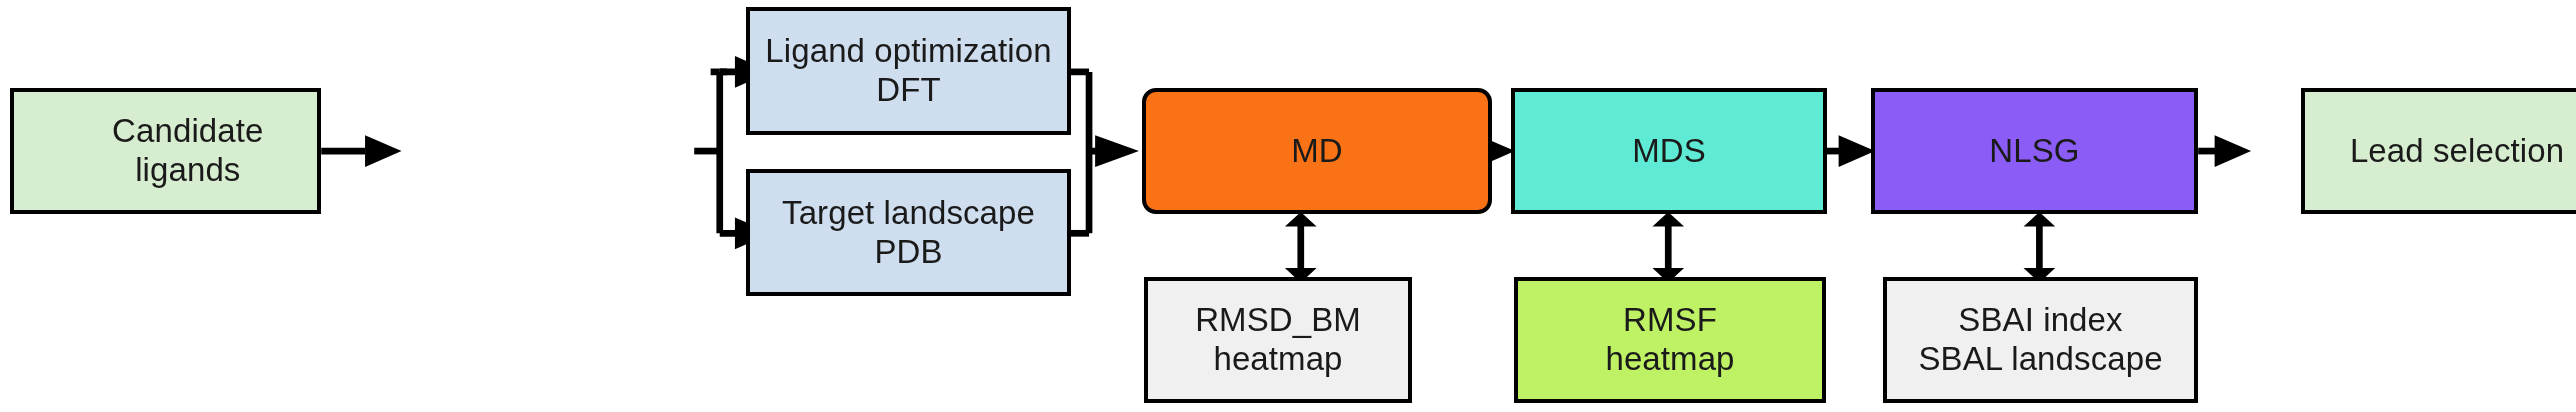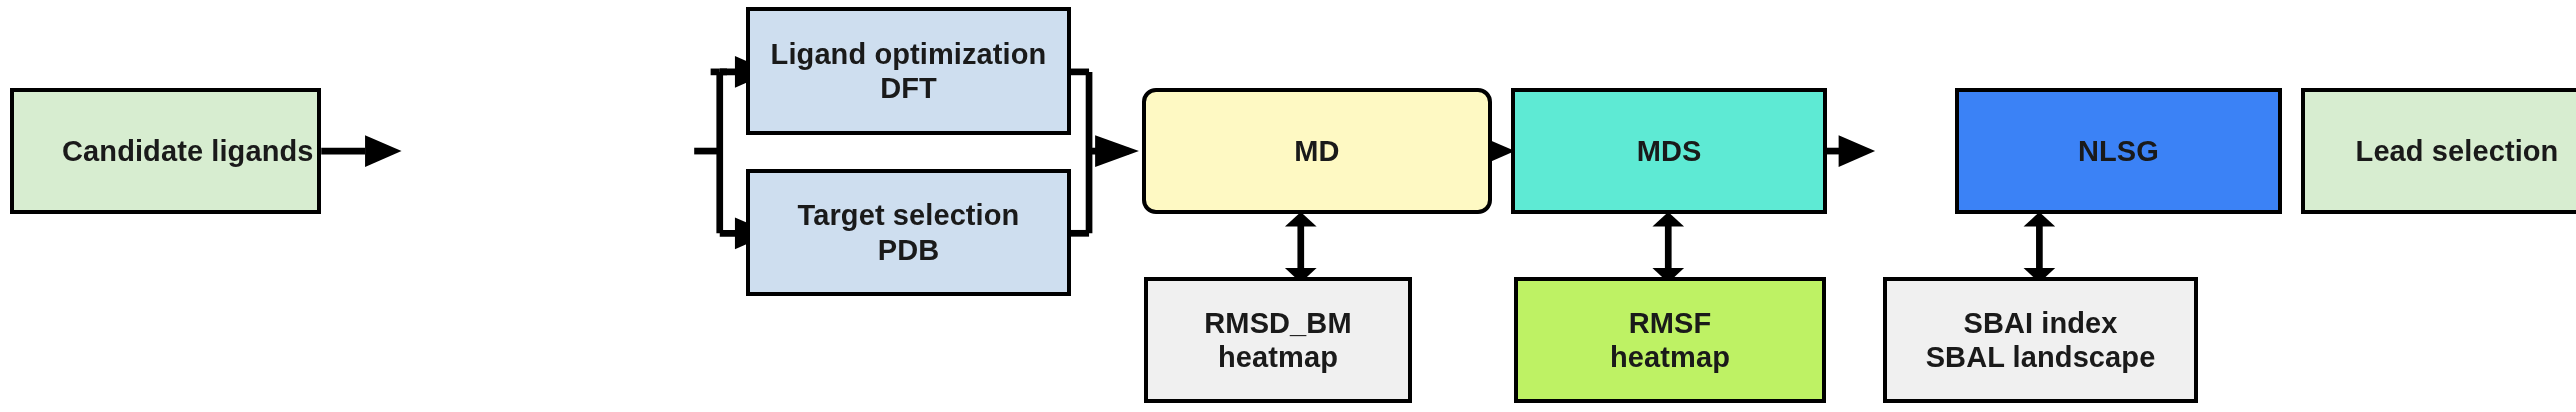--- a/index.html
+++ b/index.html
@@ -20,22 +20,22 @@
   .node {
     position: absolute;
     box-sizing: border-box;
     border: 4.3px solid #000000;
     display: flex;
     align-items: center;
     justify-content: center;
     text-align: center;
     line-height: 1.18;
     color: #1a1a1a;
-    font-size: 29px;
-    font-weight: 700;
+    font-size: 33px;
+    font-weight: 400;
     letter-spacing: 0.1px;
     white-space: pre-line;
     font-family: "Liberation Sans", sans-serif;
   }
   .node-label {
     display: block;
     white-space: pre-line;
     padding: 0 3.7px;
   }
   svg.edges {
@@ -142,33 +142,33 @@
     <span class="node-label">Candidate ligands</span>
   </div>
 
 
   <div class="node" style="left: 746px; top: 7.3px; width: 325px; height: 128px; background: rgb(206, 222, 239); border-color: rgb(0, 0, 0); color: rgb(26, 26, 26);">
     <span class="node-label">Ligand optimization
 DFT</span>
   </div>
 
   <div class="node" style="left: 746px; top: 169px; width: 325px; height: 127px; background: rgb(206, 222, 239); border-color: rgb(0, 0, 0); color: rgb(26, 26, 26);">
-    <span class="node-label">Target selection
+    <span class="node-label">Target landscape
 PDB</span>
   </div>
 
-  <div class="node" style="left: 1142px; top: 88px; width: 350px; height: 126px; background: #fef9c3; border-color: rgb(0, 0, 0); color: rgb(26, 26, 26); border-radius: 14px;">
+  <div class="node" style="left: 1142px; top: 88px; width: 350px; height: 126px; background: #f97316; border-color: rgb(0, 0, 0); color: rgb(26, 26, 26); border-radius: 14px;">
     <span class="node-label">MD</span>
   </div>
 
   <div class="node" style="left: 1511px; top: 88px; width: 316px; height: 126px; background: #5eead4; border-color: rgb(0, 0, 0); color: rgb(26, 26, 26);">
     <span class="node-label">MDS</span>
   </div>
 
-  <div class="node" style="left: 1955px; top: 88px; width: 327px; height: 126px; background: #3b82f6; border-color: rgb(0, 0, 0); color: rgb(26, 26, 26);">
+  <div class="node" style="left: 1871px; top: 88px; width: 327px; height: 126px; background: #8b5cf6; border-color: rgb(0, 0, 0); color: rgb(26, 26, 26);">
     <span class="node-label">NLSG</span>
   </div>
 
   <div class="node" style="left: 2253px; top: 88px; width: 312px; height: 126px; background: rgb(215, 237, 208); border-color: rgb(0, 0, 0); color: rgb(26, 26, 26); margin-left: 48px;">
     <span class="node-label">Lead selection</span>
   </div>
 
   <div class="node" style="left: 1144px; top: 277px; width: 268px; height: 126px; background: rgb(240, 240, 240); border-color: rgb(0, 0, 0); color: rgb(26, 26, 26);">
     <span class="node-label">RMSD_BM
 heatmap</span>

